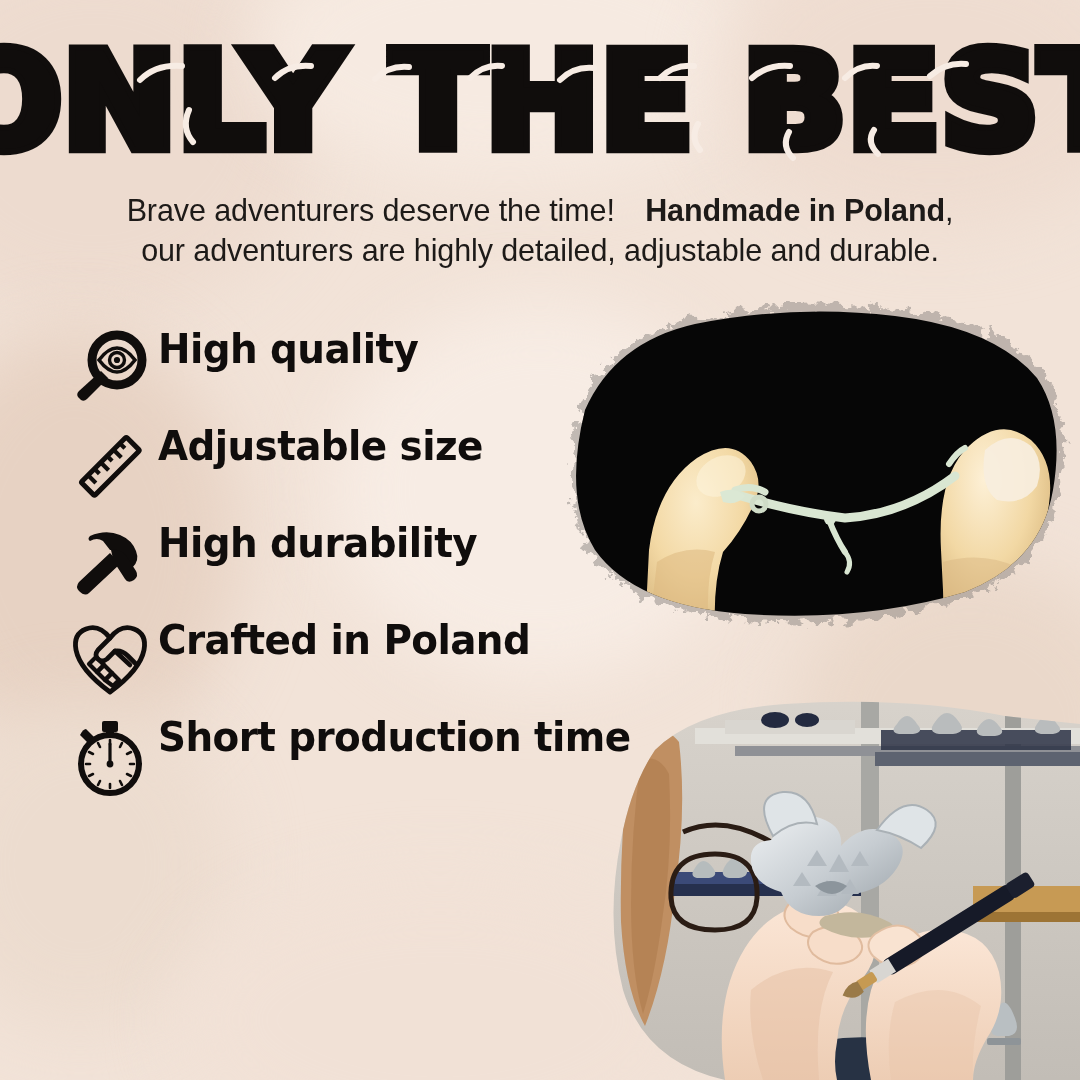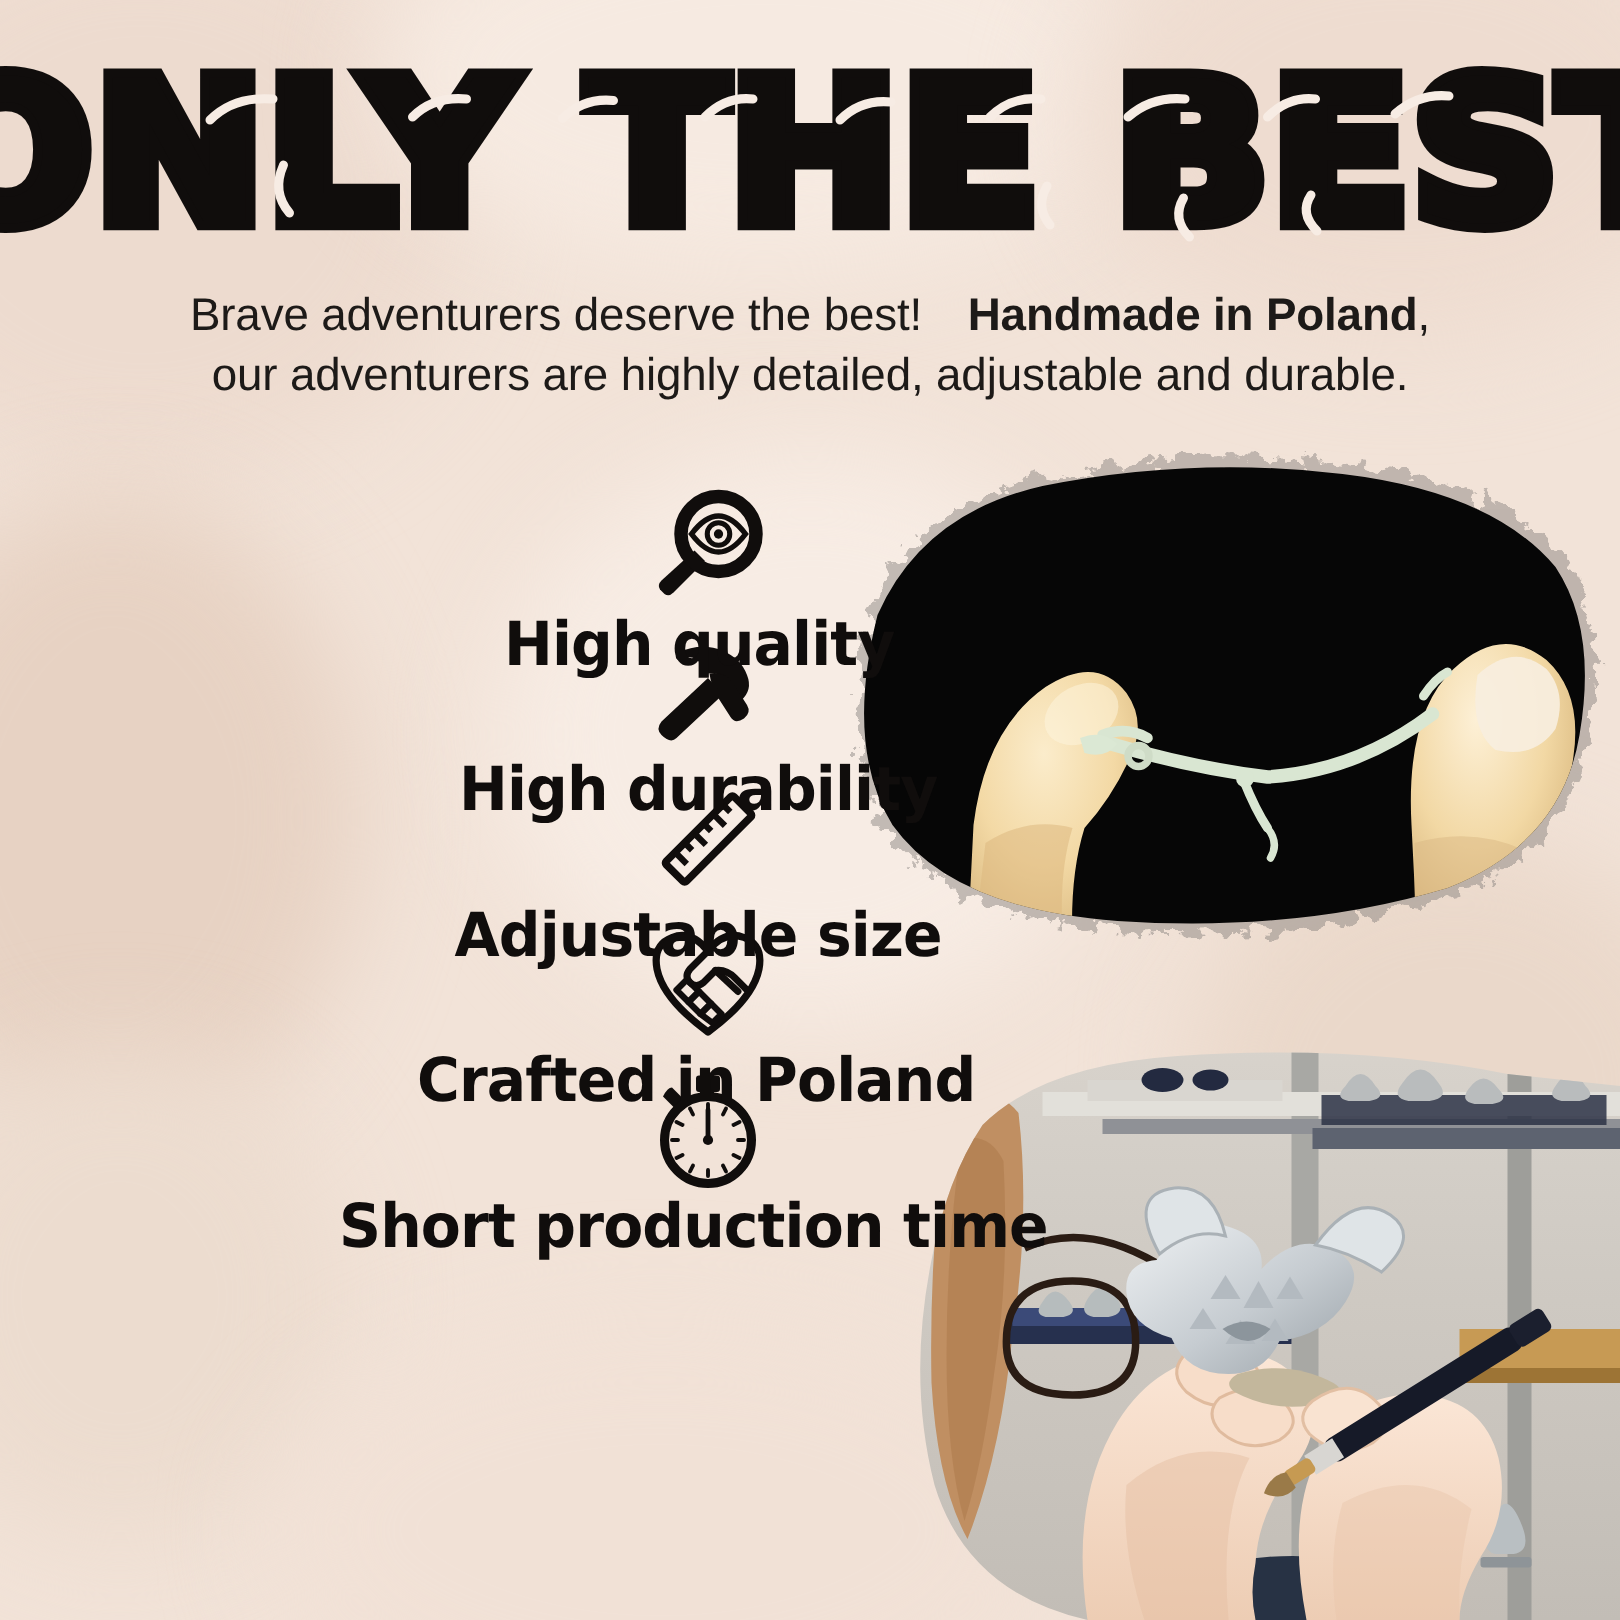--- a/index.html
+++ b/index.html
@@ -47,23 +47,22 @@
     letter-spacing:-0.1px;
   }
   #subtitle b { font-weight:700;margin-left:22px; }
 
   
   #feature-list {
     position:absolute; left:62px; top:325px; z-index:6;
     width:820px;
   }
   .feature-row {
-    display:flex; align-items:center;
+    display:flex; 
     height:97px;
-    flex-direction:column;
   }
   .feature-icon {
     width:96px; min-width:96px; height:88px;
     display:flex; align-items:center; justify-content:center;
   }
   .feature-icon svg { display:block; }
   .feature-label {
     font-family:"DejaVu Sans", sans-serif;
     font-weight:700;
     font-size:40.5px;
@@ -112,21 +111,21 @@
       <path d="M793 124 q-12 -12 -4 -26"></path>
       <path d="M845 44 q14 -14 32 -12"></path>
       <path d="M878 120 q-12 -12 -4 -24"></path>
       <path d="M930 42 q16 -14 36 -12"></path>
     </g>
   </svg>
 </div>
 
 <div id="subtitle">
   <div>
-    <span>Brave adventurers deserve the best!</span>
+    <span>Brave adventurers deserve the time!</span>
     <b>Handmade in Poland</b><span>,</span>
   </div>
   <div>our adventurers are highly detailed, adjustable and durable.</div>
 </div>
 
 <div class="photo" id="photo-top">
   <svg viewBox="0 0 535 330" aria-hidden="true">
     <defs>
       <filter id="rough-top">
         <feTurbulence type="fractalNoise" baseFrequency="0.035 0.05" numOctaves="5" seed="7" result="n"></feTurbulence>
@@ -194,47 +193,47 @@
         <circle cx="47" cy="31" r="7.5" fill="none" stroke="#100d0c" stroke-width="3.4"></circle>
         <circle cx="47" cy="31" r="3.1" fill="#100d0c"></circle>
       </svg>
     </span>
     <span class="feature-label">High quality</span>
   </div>
 
   <div class="feature-row">
     <span class="feature-icon">
       <svg width="80" height="80" viewBox="0 0 80 80" aria-hidden="true">
-        <g fill="#100d0c">
-          <path d="M20 13 Q36 6 50 12 Q62 17 66 28 Q70 38 62 45 L55 33 Q48 26 40 27 L33 18 Q27 14 20 18 Q17 16 20 13 Z"></path>
-          <path d="M41 27 Q51 25 57 34 L66 48 Q69 53 64 57 Q58 61 55 56 L46 42 Q42 35 41 27 Z"></path>
-          <path d="M9 68 Q5 64 9 59 L40 30 L50 41 L19 70 Q15 74 9 68 Z"></path>
-        </g>
-      </svg>
-    </span>
-    <span class="feature-label">High durability</span>
-  </div>
-
-  <div class="feature-row">
-    <span class="feature-icon">
-      <svg width="80" height="80" viewBox="0 0 80 80" aria-hidden="true">
         <g transform="rotate(-45 40 40)">
           <rect x="8" y="31" width="64" height="19" rx="1.5" fill="none" stroke="#100d0c" stroke-width="5"></rect>
           <g stroke="#100d0c" stroke-width="4.2" stroke-linecap="butt">
             <line x1="18" y1="31" x2="18" y2="42"></line>
             <line x1="27" y1="31" x2="27" y2="38"></line>
             <line x1="36" y1="31" x2="36" y2="42"></line>
             <line x1="45" y1="31" x2="45" y2="38"></line>
             <line x1="54" y1="31" x2="54" y2="42"></line>
             <line x1="63" y1="31" x2="63" y2="38"></line>
           </g>
         </g>
       </svg>
     </span>
     <span class="feature-label">Adjustable size</span>
+  </div>
+
+  <div class="feature-row">
+    <span class="feature-icon">
+      <svg width="80" height="80" viewBox="0 0 80 80" aria-hidden="true">
+        <g fill="#100d0c">
+          <path d="M20 13 Q36 6 50 12 Q62 17 66 28 Q70 38 62 45 L55 33 Q48 26 40 27 L33 18 Q27 14 20 18 Q17 16 20 13 Z"></path>
+          <path d="M41 27 Q51 25 57 34 L66 48 Q69 53 64 57 Q58 61 55 56 L46 42 Q42 35 41 27 Z"></path>
+          <path d="M9 68 Q5 64 9 59 L40 30 L50 41 L19 70 Q15 74 9 68 Z"></path>
+        </g>
+      </svg>
+    </span>
+    <span class="feature-label">High durability</span>
   </div>
 
 
   <div class="feature-row">
     <span class="feature-icon">
       <svg width="84" height="80" viewBox="0 0 84 80" aria-hidden="true">
         <path d="M42 72 Q12 50 8 30 Q5 14 18 9 Q31 4 42 18 Q53 4 66 9 Q79 14 76 30 Q72 50 42 72 Z" fill="none" stroke="#100d0c" stroke-width="4.8" stroke-linejoin="round"></path>
 
         <path d="M42 18 L30 30 Q26 35 30 39 Q34 43 39 39 L47 31 L62 45" fill="none" stroke="#100d0c" stroke-width="4.6" stroke-linecap="round" stroke-linejoin="round"></path>
         <path d="M47 31 Q54 30 60 36 L68 44" fill="none" stroke="#100d0c" stroke-width="4.6" stroke-linecap="round"></path>

